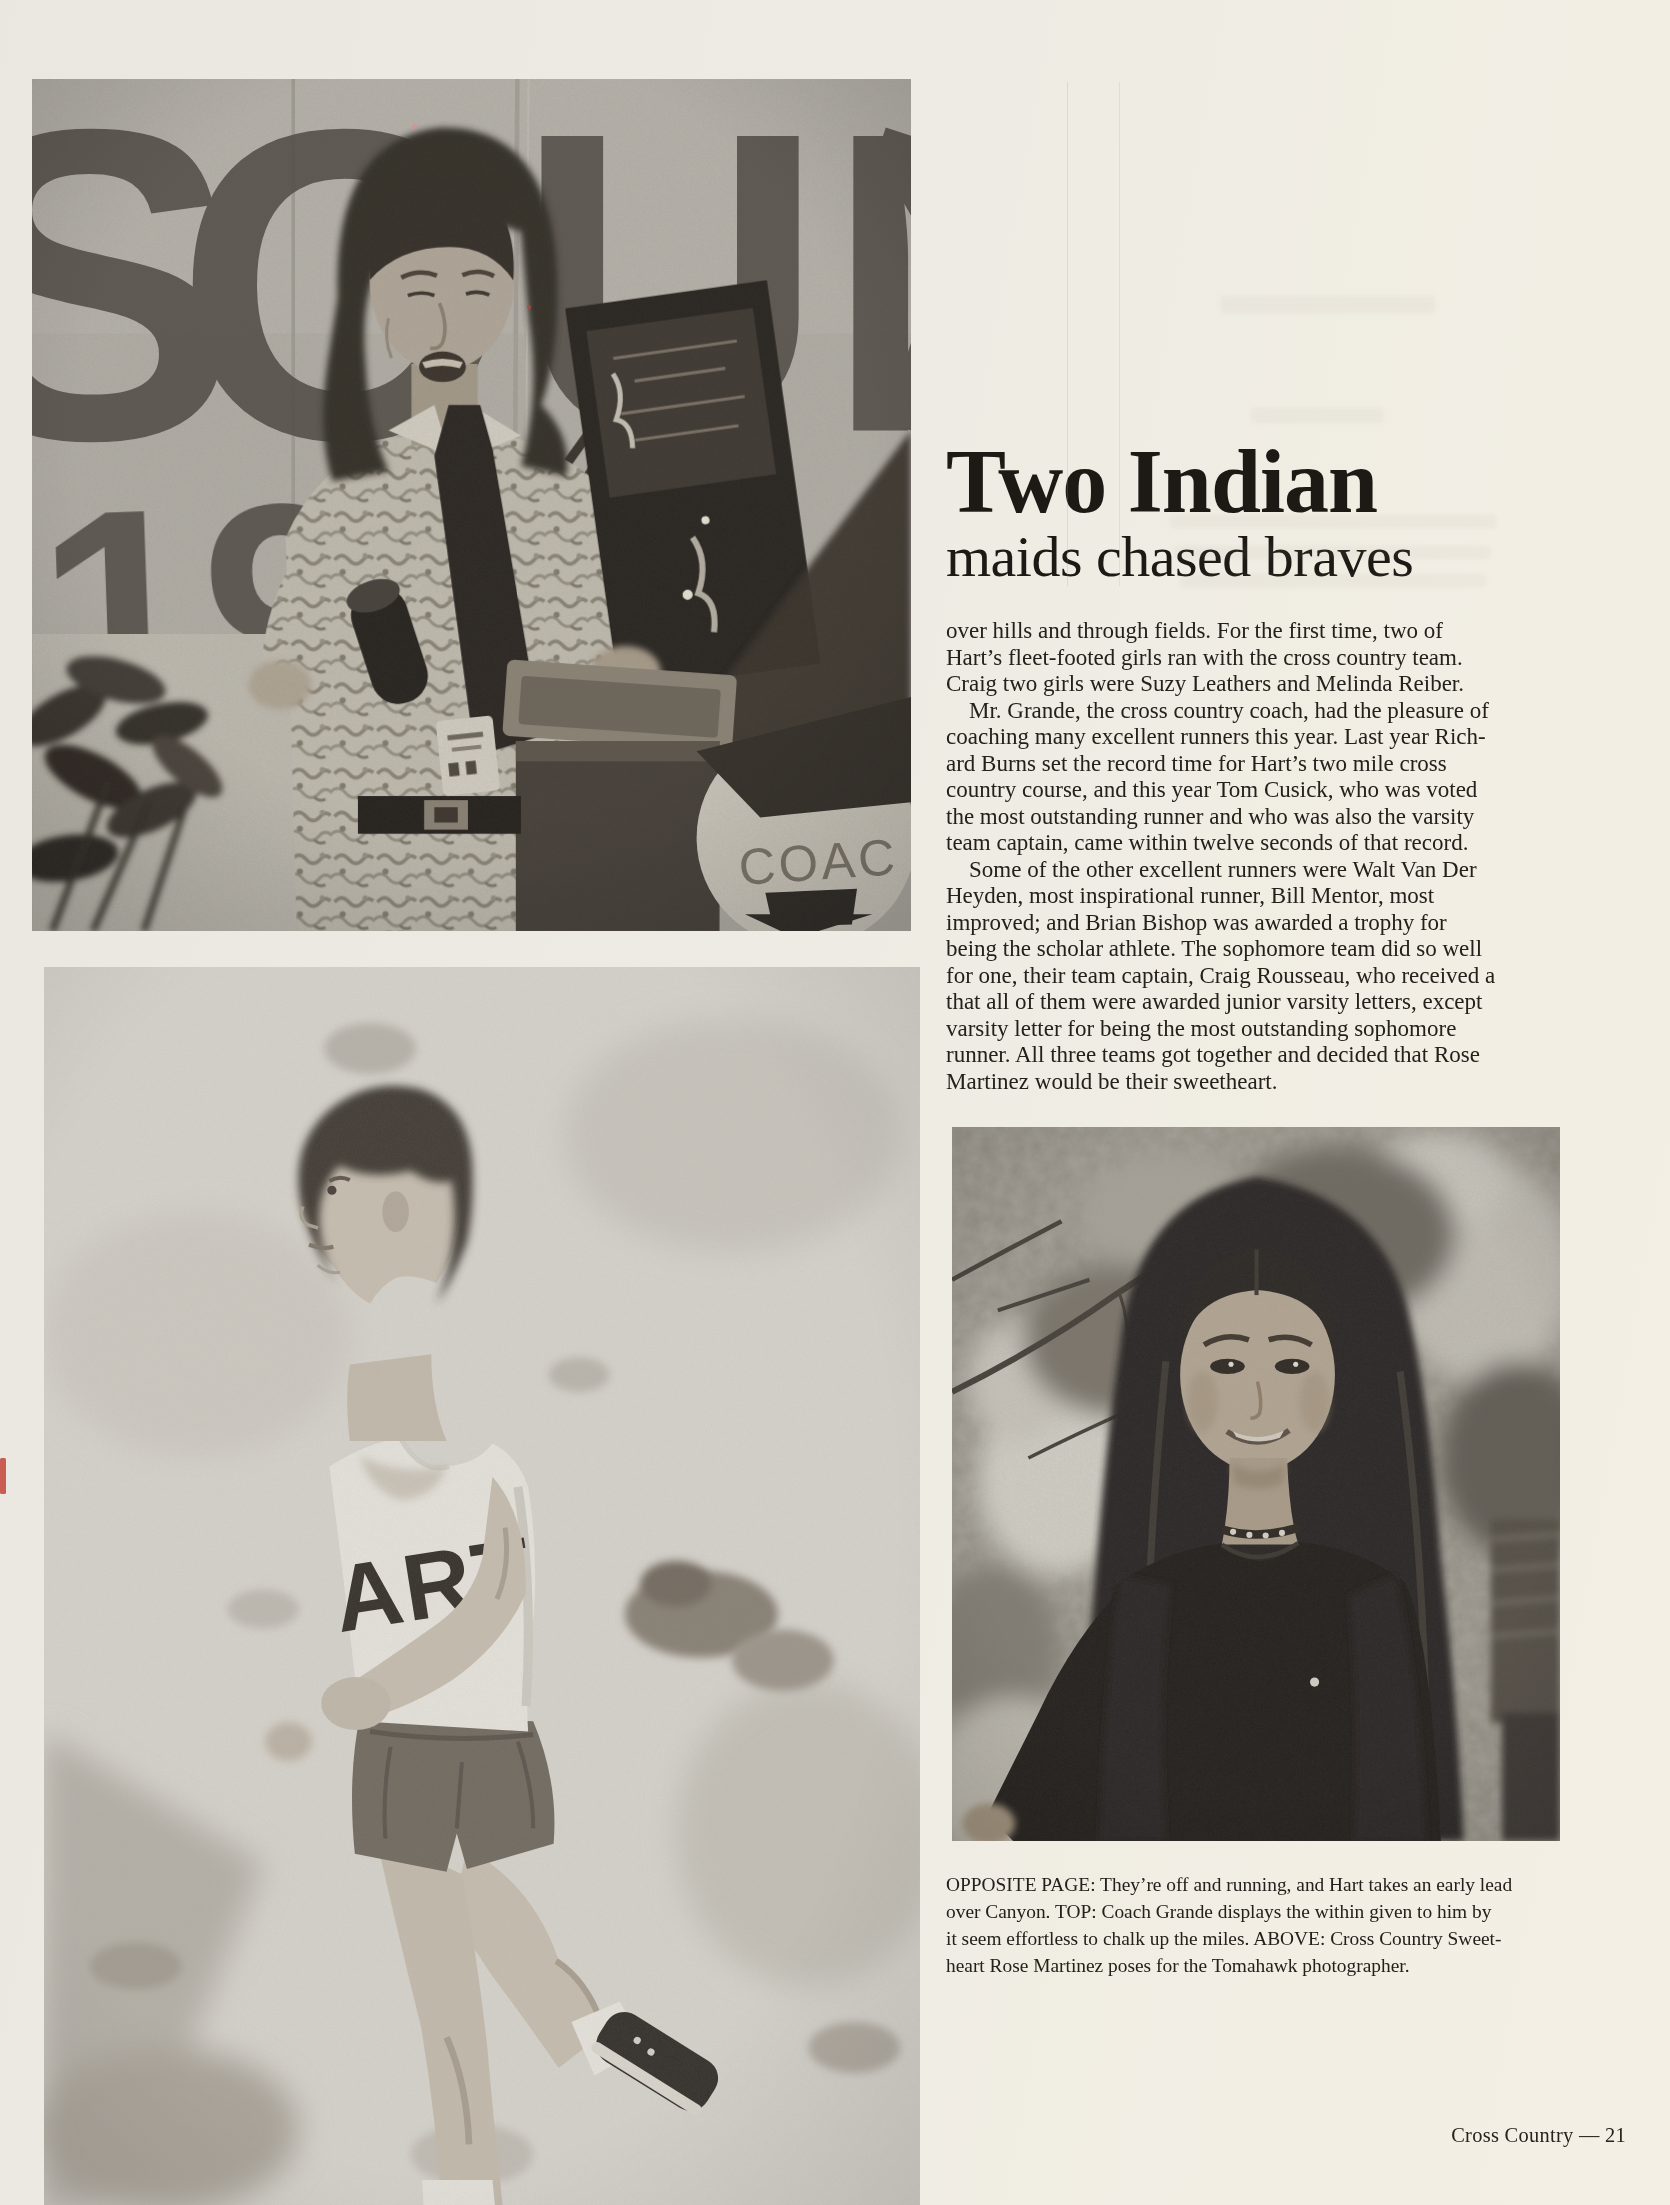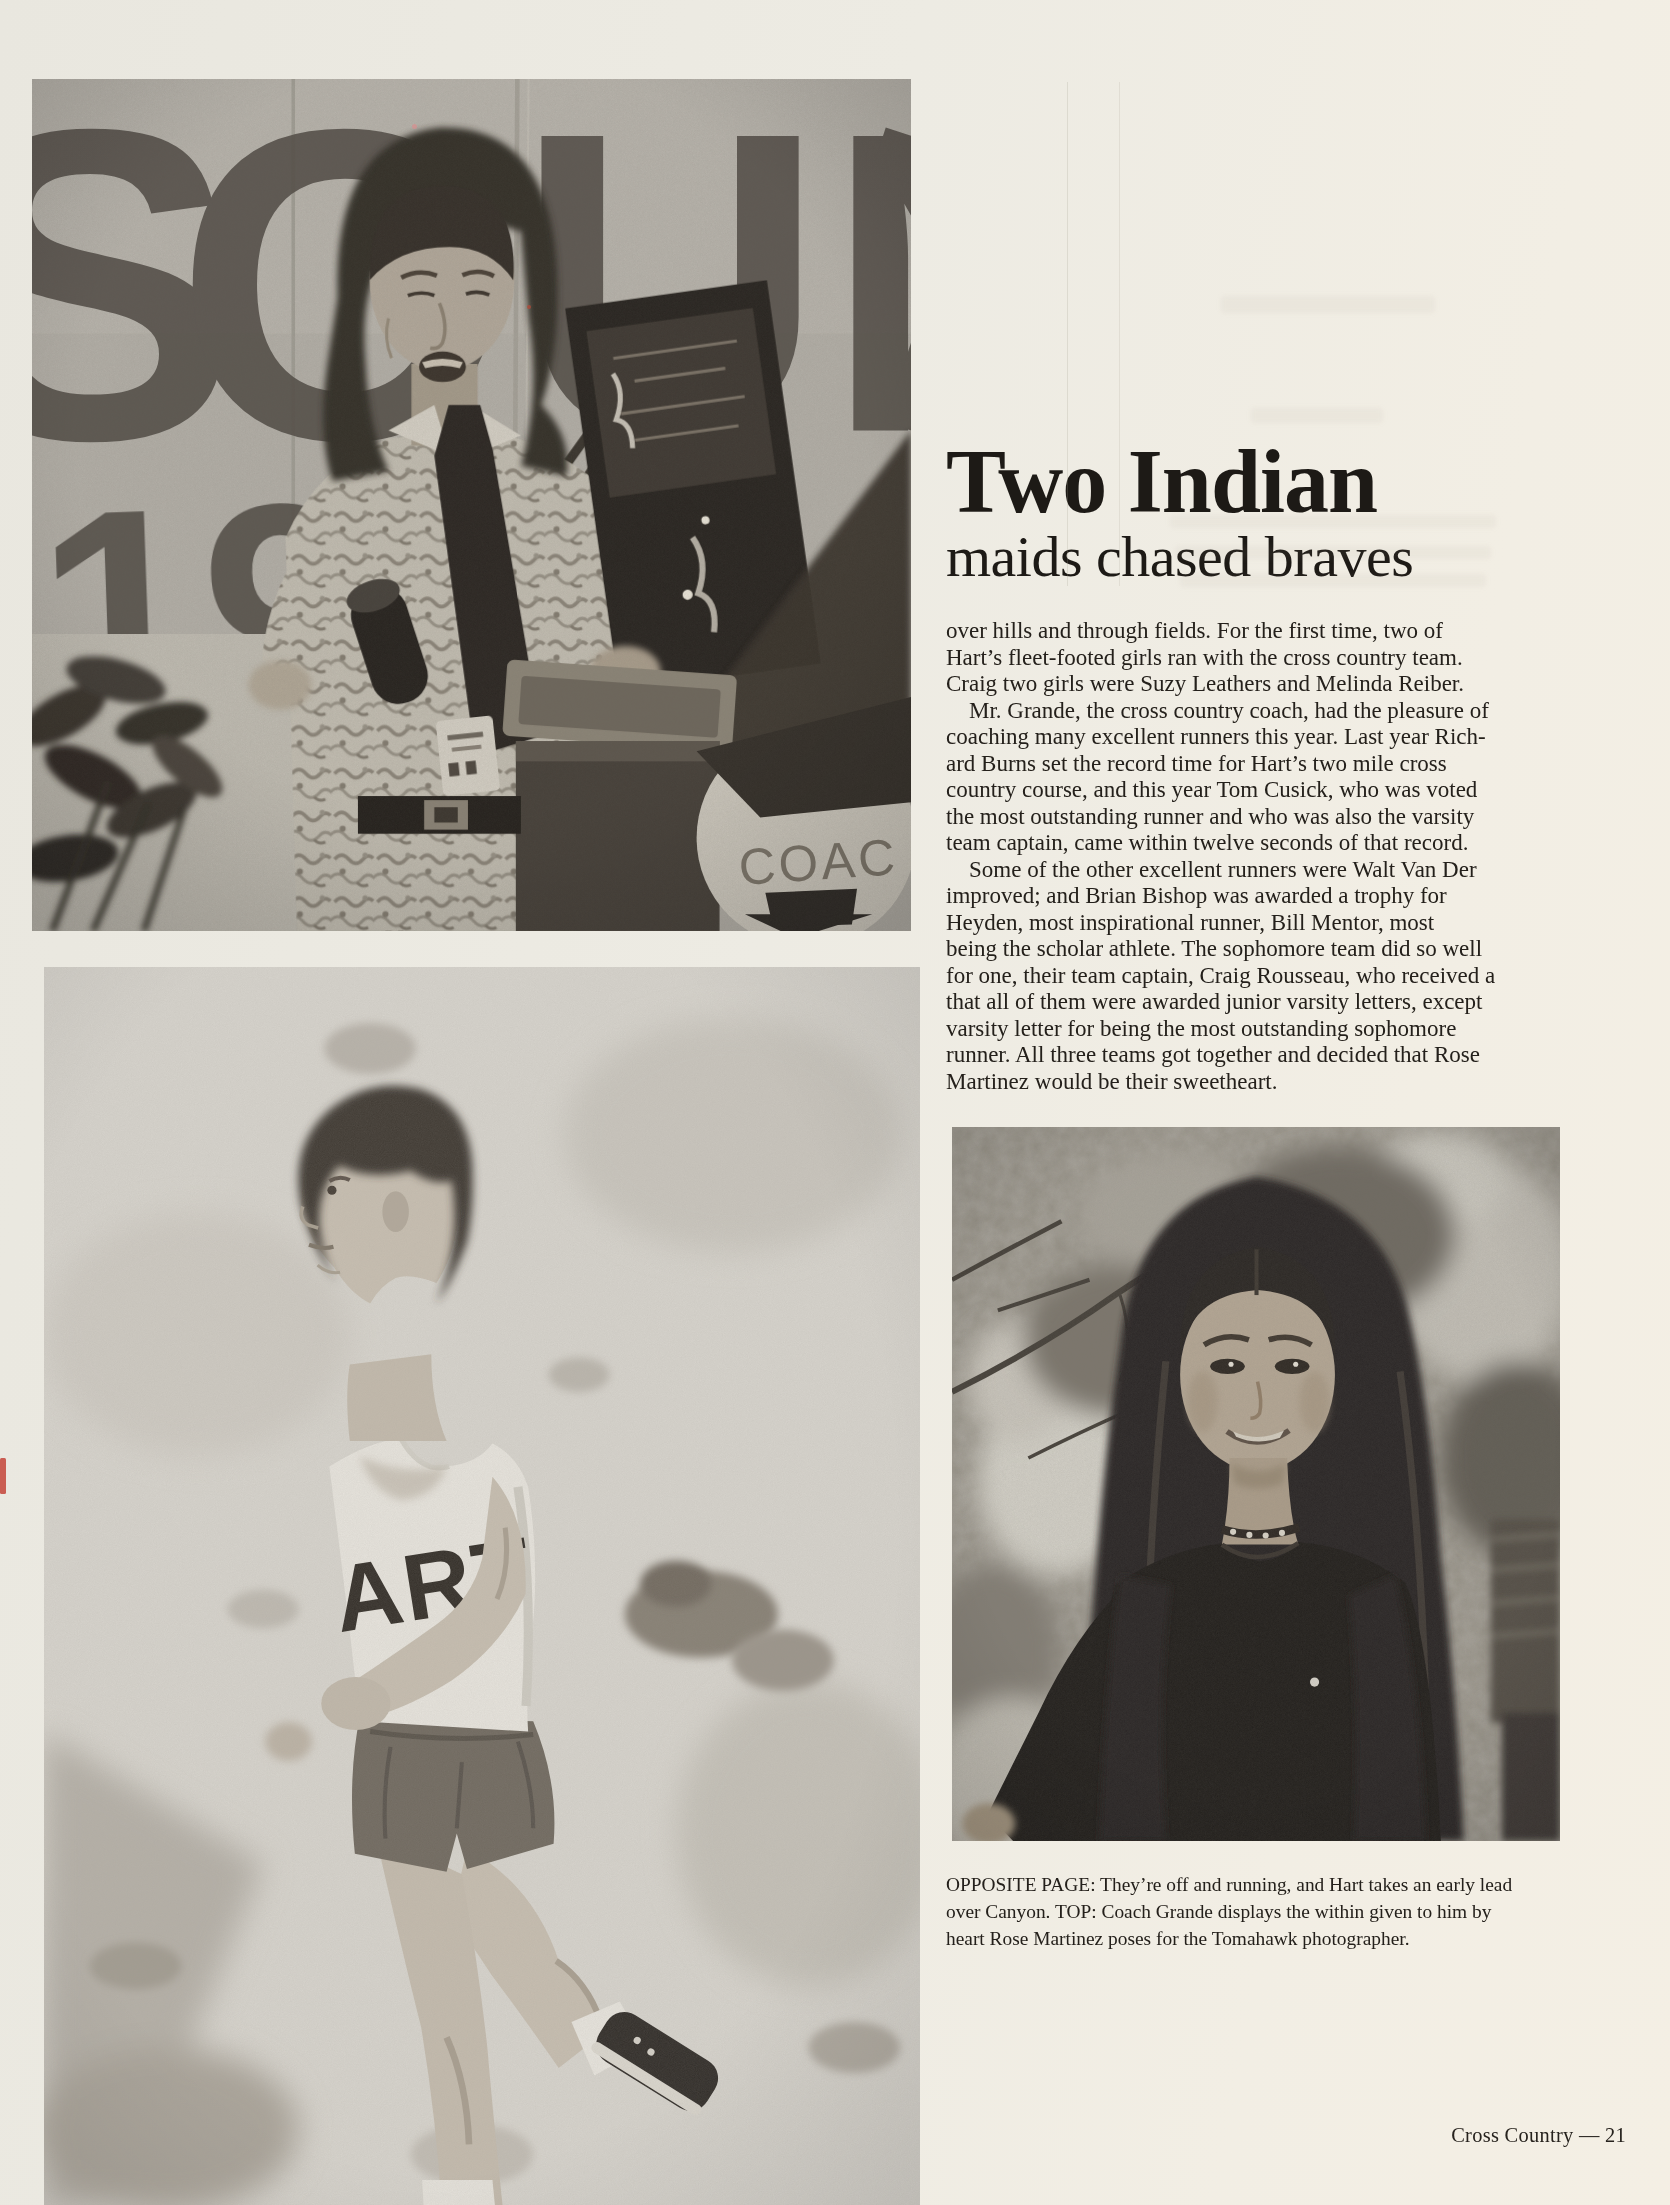--- a/index.html
+++ b/index.html
@@ -408,33 +408,34 @@
       <div class="line">over hills and through fields. For the first time, two of</div>
       <div class="line">Hart’s fleet-footed girls ran with the cross country team.</div>
       <div class="line">Craig two girls were Suzy Leathers and Melinda Reiber.</div>
       <div class="line">    Mr. Grande, the cross country coach, had the pleasure of</div>
       <div class="line">coaching many excellent runners this year. Last year Rich-</div>
       <div class="line">ard Burns set the record time for Hart’s two mile cross</div>
       <div class="line">country course, and this year Tom Cusick, who was voted</div>
       <div class="line">the most outstanding runner and who was also the varsity</div>
       <div class="line">team captain, came within twelve seconds of that record.</div>
       <div class="line">    Some of the other excellent runners were Walt Van Der</div>
+      <div class="line">Heyden, most inspirational runner, Bill Mentor, most</div>
       <div class="line">improved; and Brian Bishop was awarded a trophy for</div>
-      <div class="line">Heyden, most inspirational runner, Bill Mentor, most</div>
       <div class="line">being the scholar athlete. The sophomore team did so well</div>
       <div class="line">for one, their team captain, Craig Rousseau, who received a</div>
       <div class="line">that all of them were awarded junior varsity letters, except</div>
       <div class="line">varsity letter for being the most outstanding sophomore</div>
       <div class="line">runner. All three teams got together and decided that Rose</div>
       <div class="line">Martinez would be their sweetheart.</div>
     </div>
 
   <div class="textcol" id="captiontext">
       <div class="line">OPPOSITE PAGE: They’re off and running, and Hart takes an early lead</div>
       <div class="line">over Canyon. TOP: Coach Grande displays the within given to him by</div>
+      <div class="line">it seem effortless to chalk up the miles. ABOVE: Cross Country Sweet-</div>
       <div class="line">heart Rose Martinez poses for the Tomahawk photographer.</div>
     </div>
 
   <div id="footer">Cross Country — 21</div>
 
   <div class="ghost" id="ghost-box">
     <div class="gline"></div>
     <div class="smudge" style="left:153px;top:214px;width:214px;height:17.3px;"></div>
     <div class="smudge" style="left:183px;top:326px;width:132px;height:15.3px;"></div>
     <div class="smudge" style="left:102px;top:433px;width:326px;height:13.2px;"></div>

